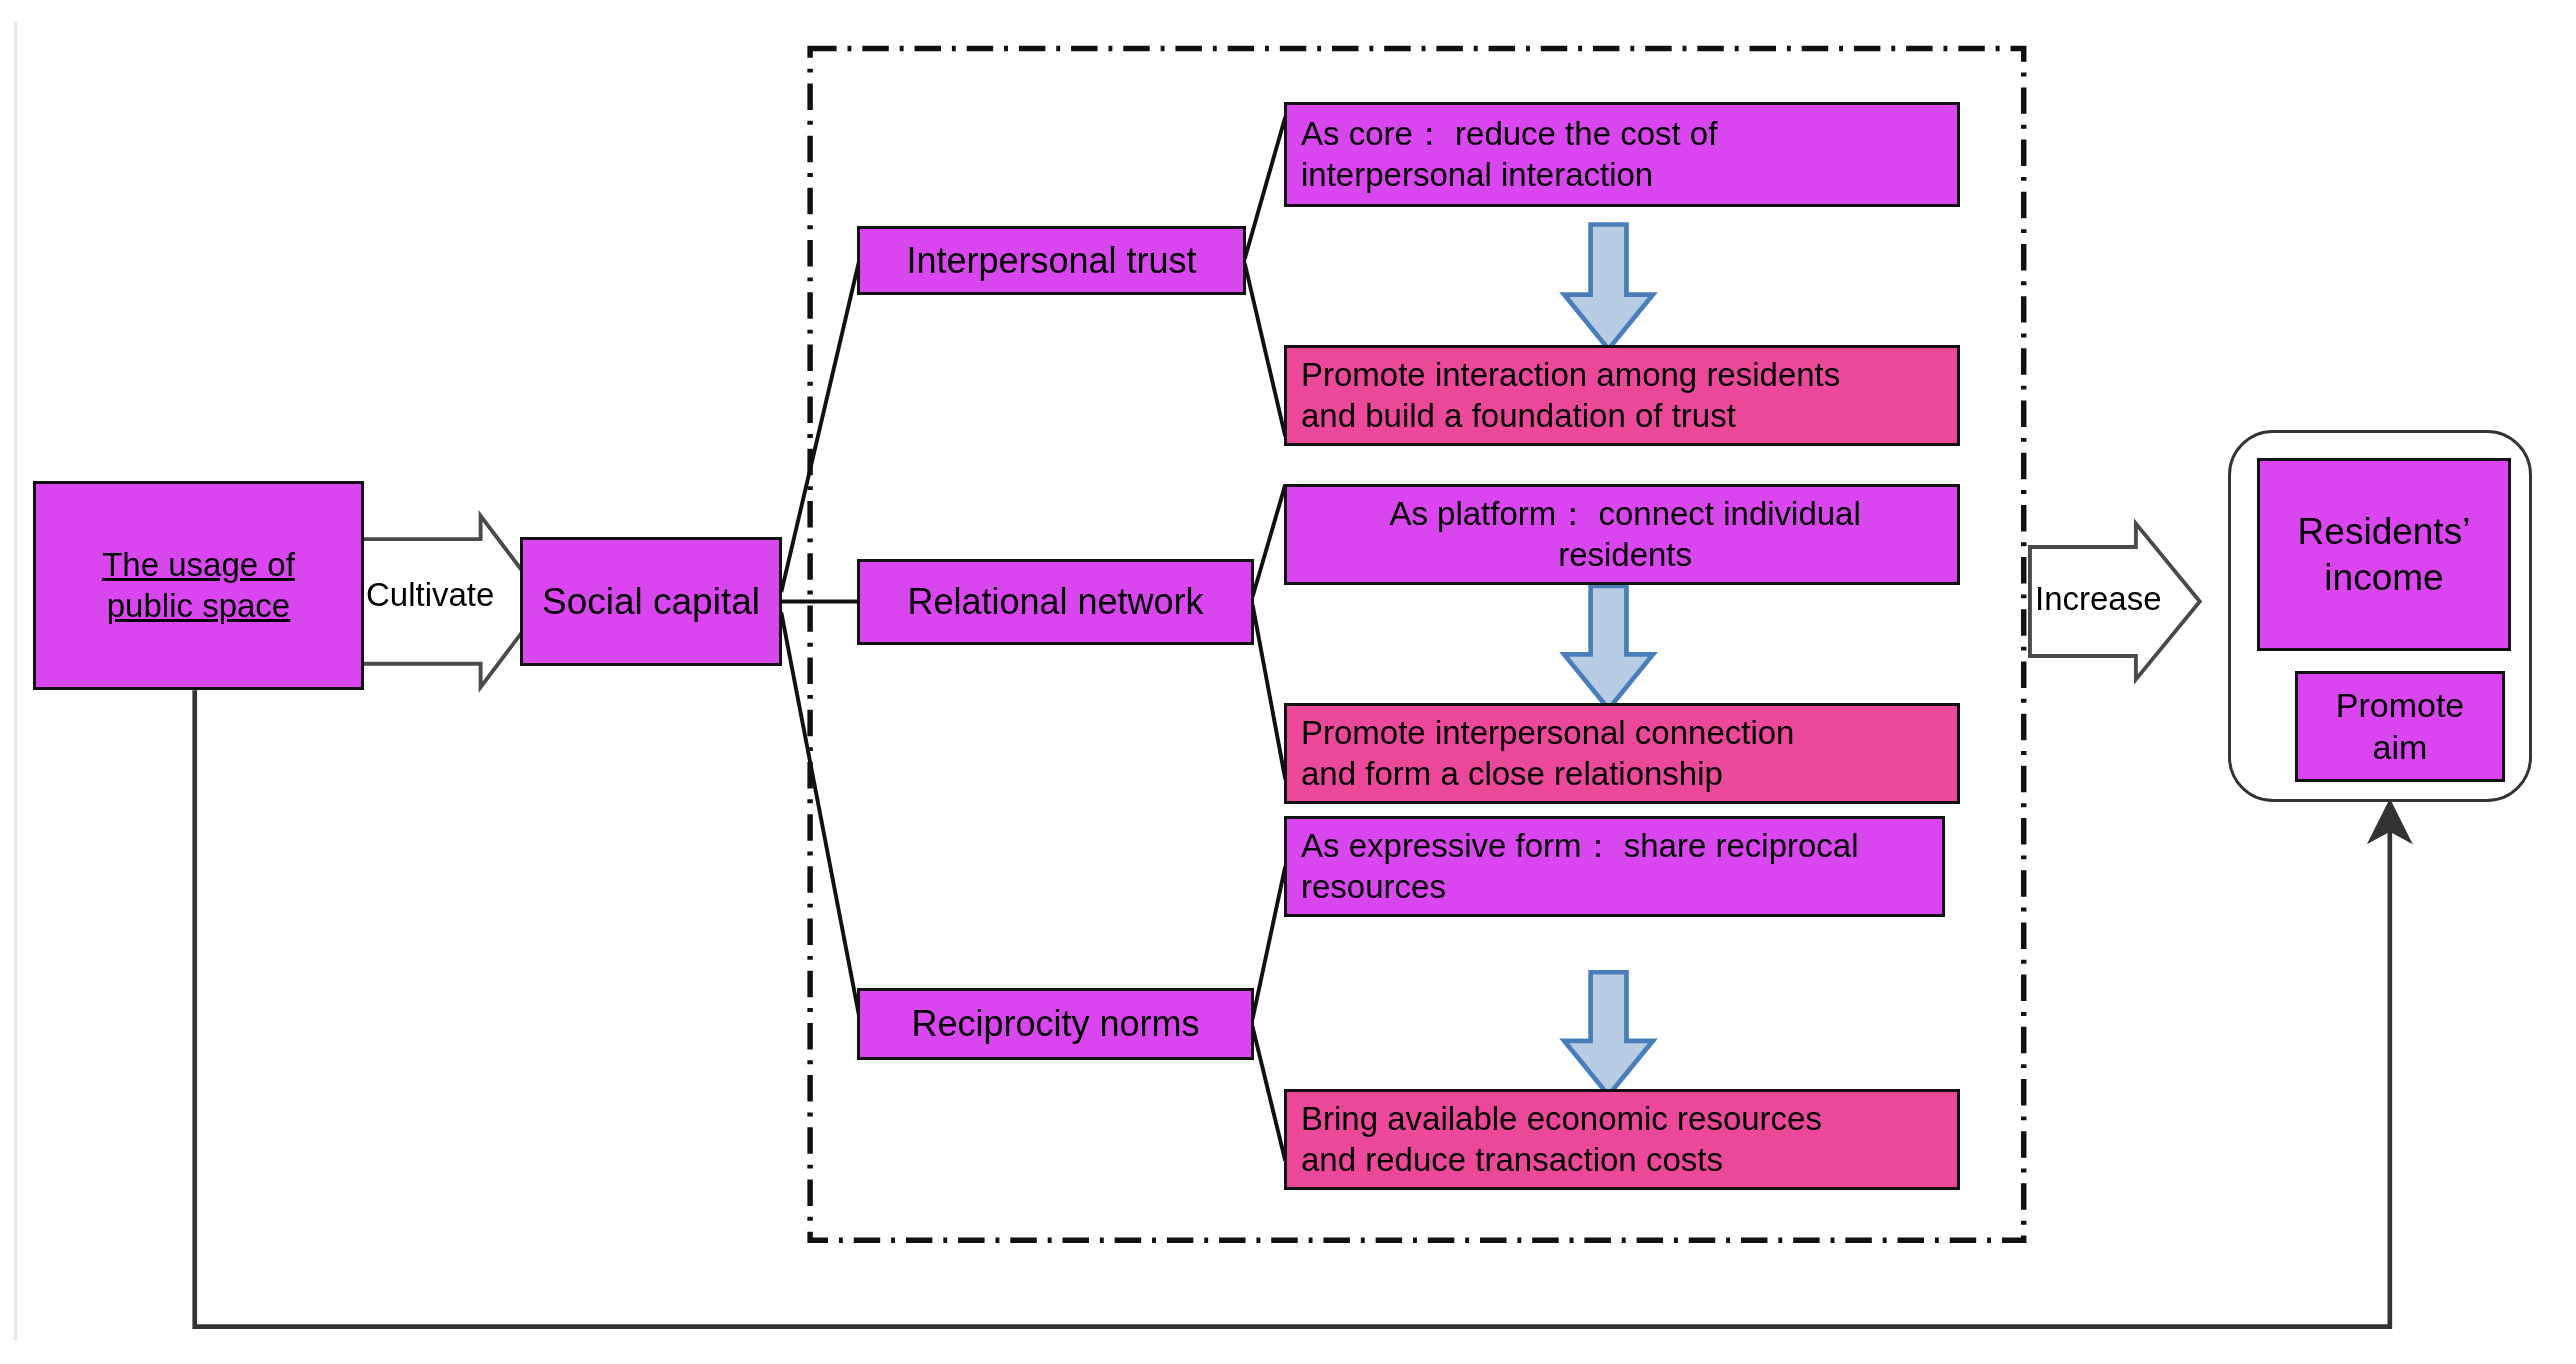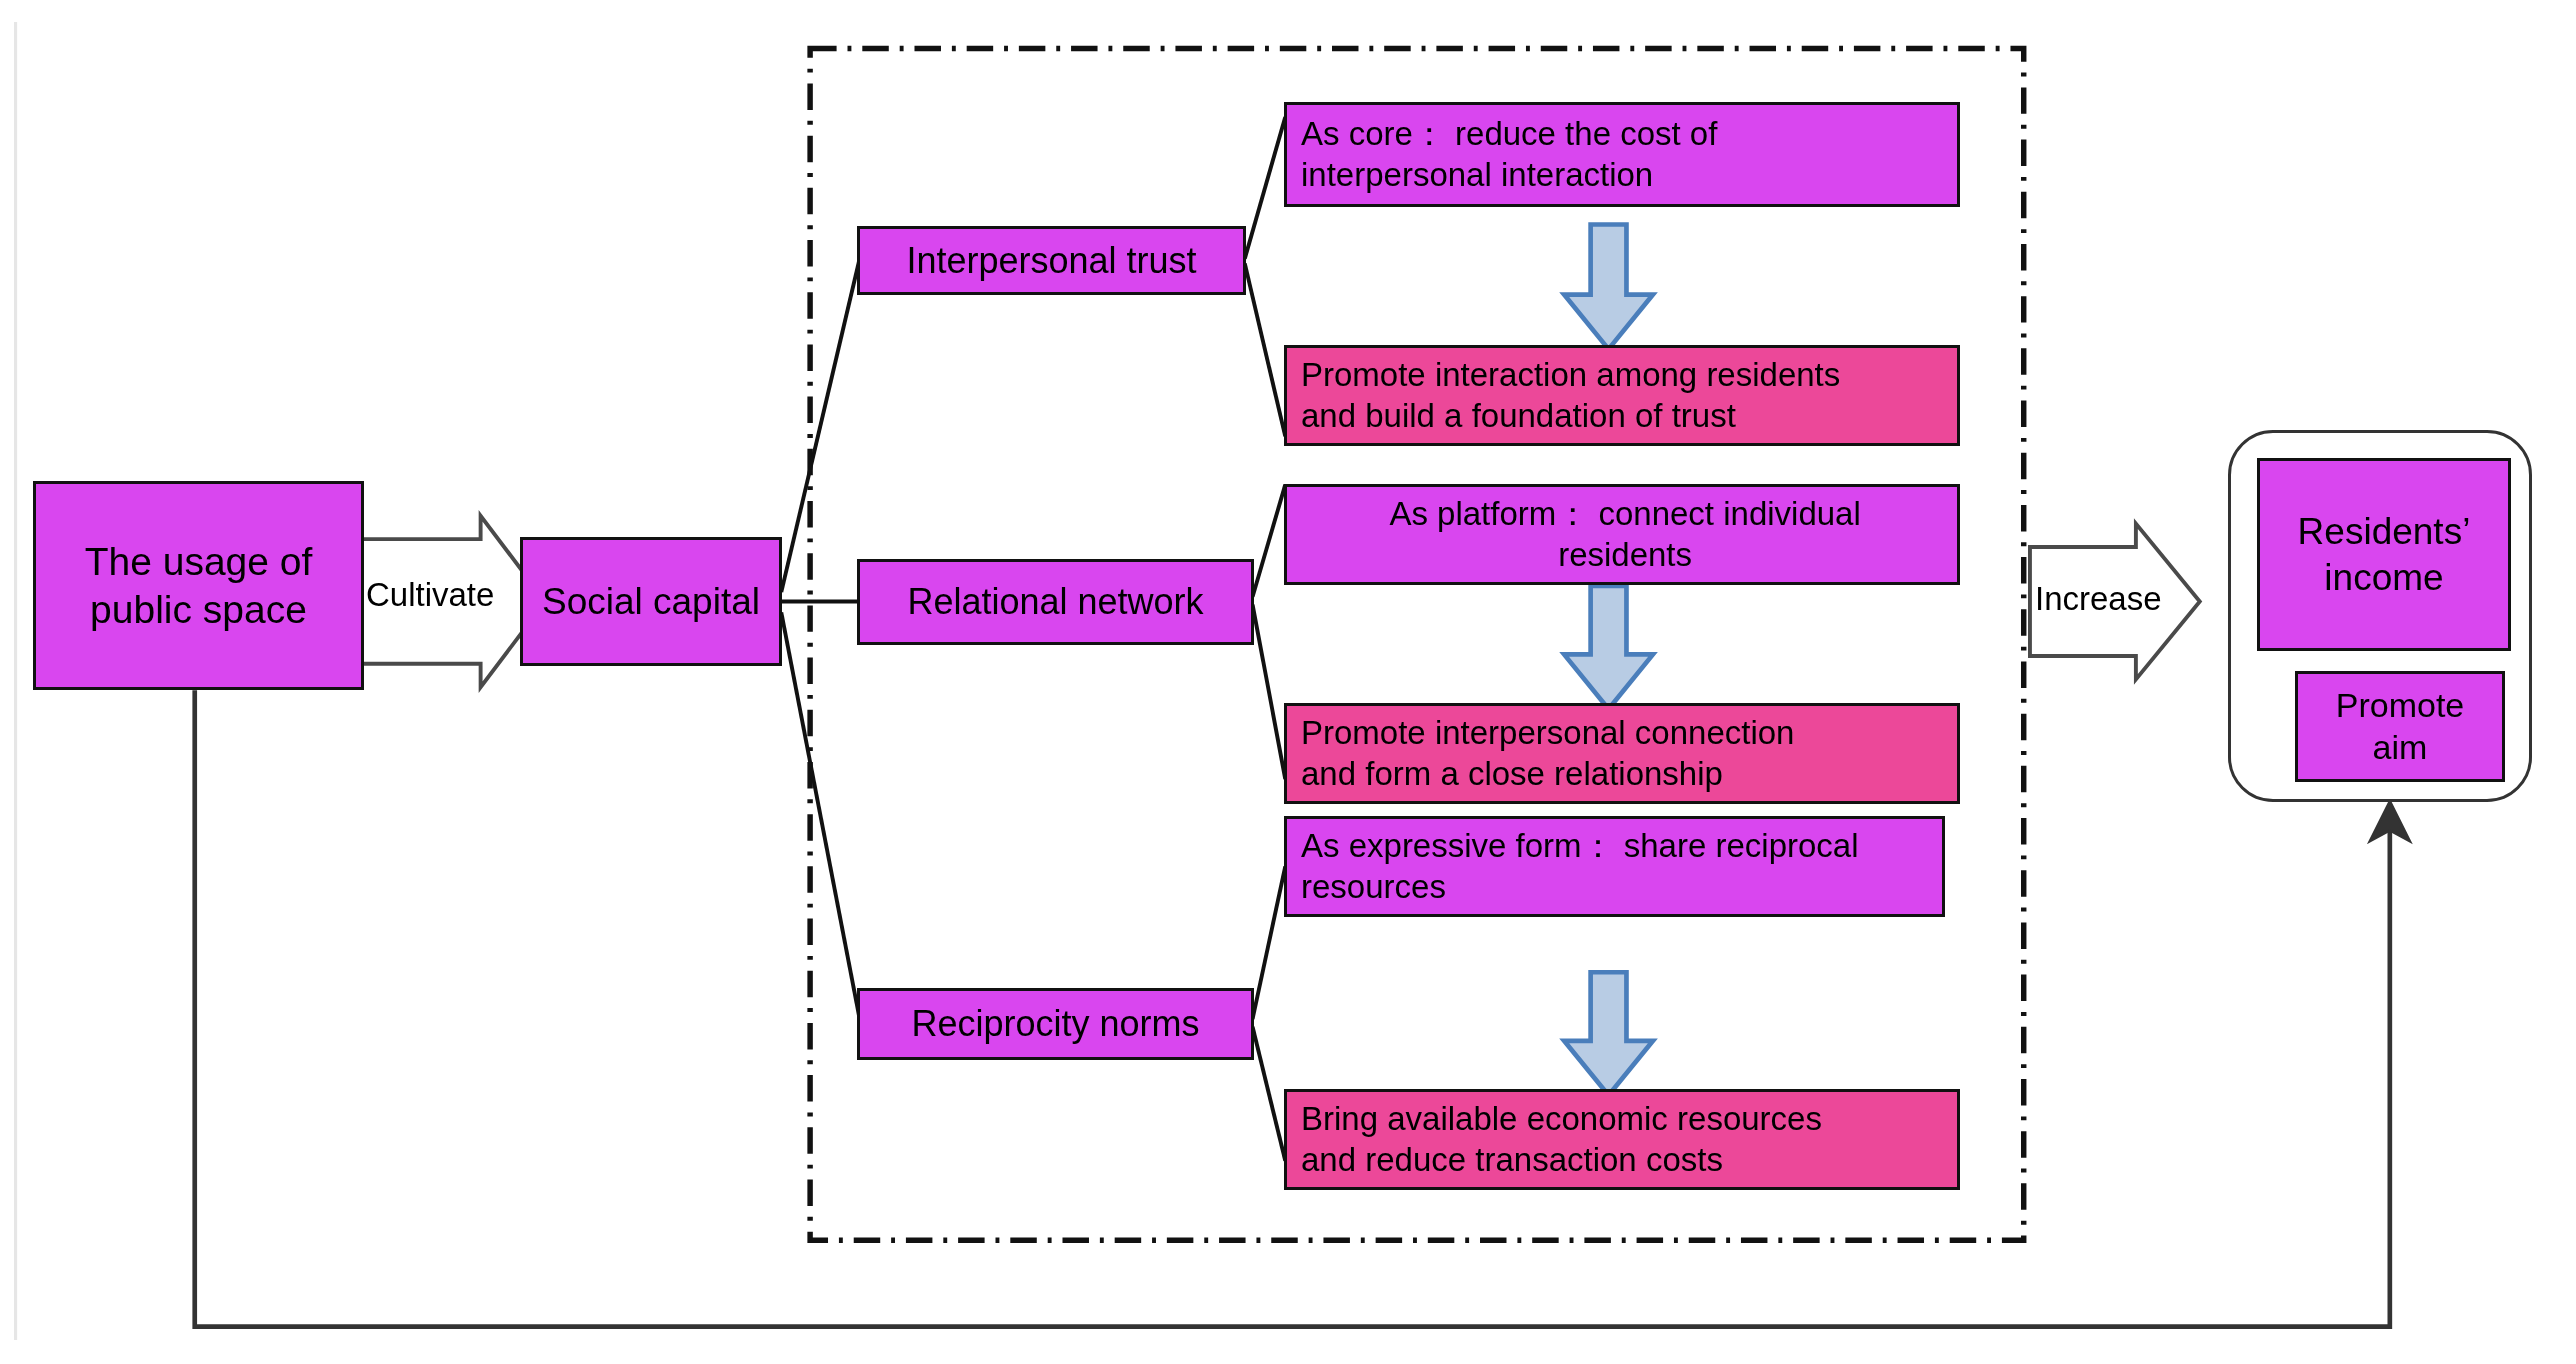--- a/index.html
+++ b/index.html
@@ -46,21 +46,21 @@
     <polygon points="2042,752 2088,752 2088,840 2122,840 2065,910 2008,840 2042,840" fill="#b8cce4" stroke="#4a7ebb" stroke-width="6"></polygon>
     <polygon points="2042,1248 2088,1248 2088,1336 2122,1336 2065,1406 2008,1336 2042,1336" fill="#b8cce4" stroke="#4a7ebb" stroke-width="6"></polygon>
 
     <polygon points="2606,702 2742,702 2742,672 2824,772 2742,872 2742,842 2606,842" fill="#ffffff" stroke="#4a4a4a" stroke-width="5"></polygon>
 
     <path d="M 250 886 L 250 1703 L 3068 1703 L 3068 1042" fill="none" stroke="#333333" stroke-width="6"></path>
     <polygon points="3068,1028 3042,1080 3068,1066 3094,1080" fill="#333333" stroke="#333333" stroke-width="3"></polygon>
   </svg>
 
   <div class="box center" style="left:33px;top:481px;width:331px;height:209px;">
-    <span class="txt" style="font-size:39px;">
+    <span class="txt" style="font-size:33px;text-decoration:underline;">
       <span>The usage of</span><br>
       <span>public space</span>
     </span>
   </div>
 
   <div class="lbl" style="left:366px;top:576px;font-size:33px;">Cultivate</div>
 
   <div class="box center" style="left:520px;top:537px;width:262px;height:129px;">
     <span class="txt" style="font-size:37px;">Social capital</span>
   </div>

